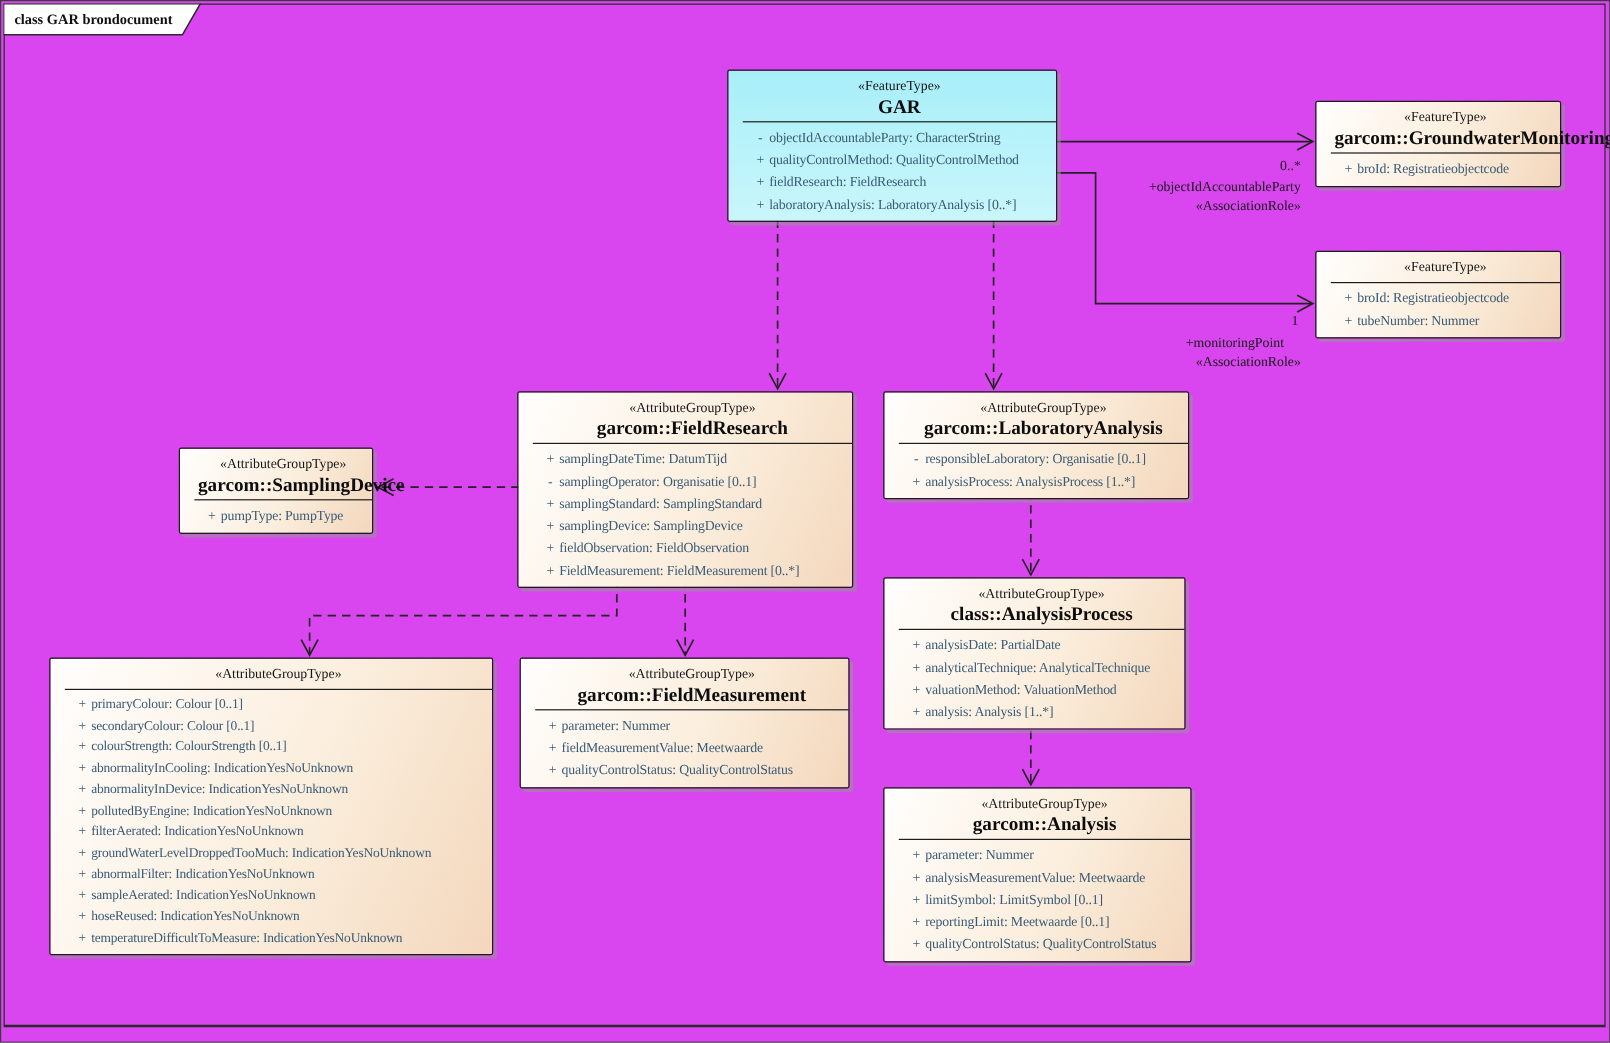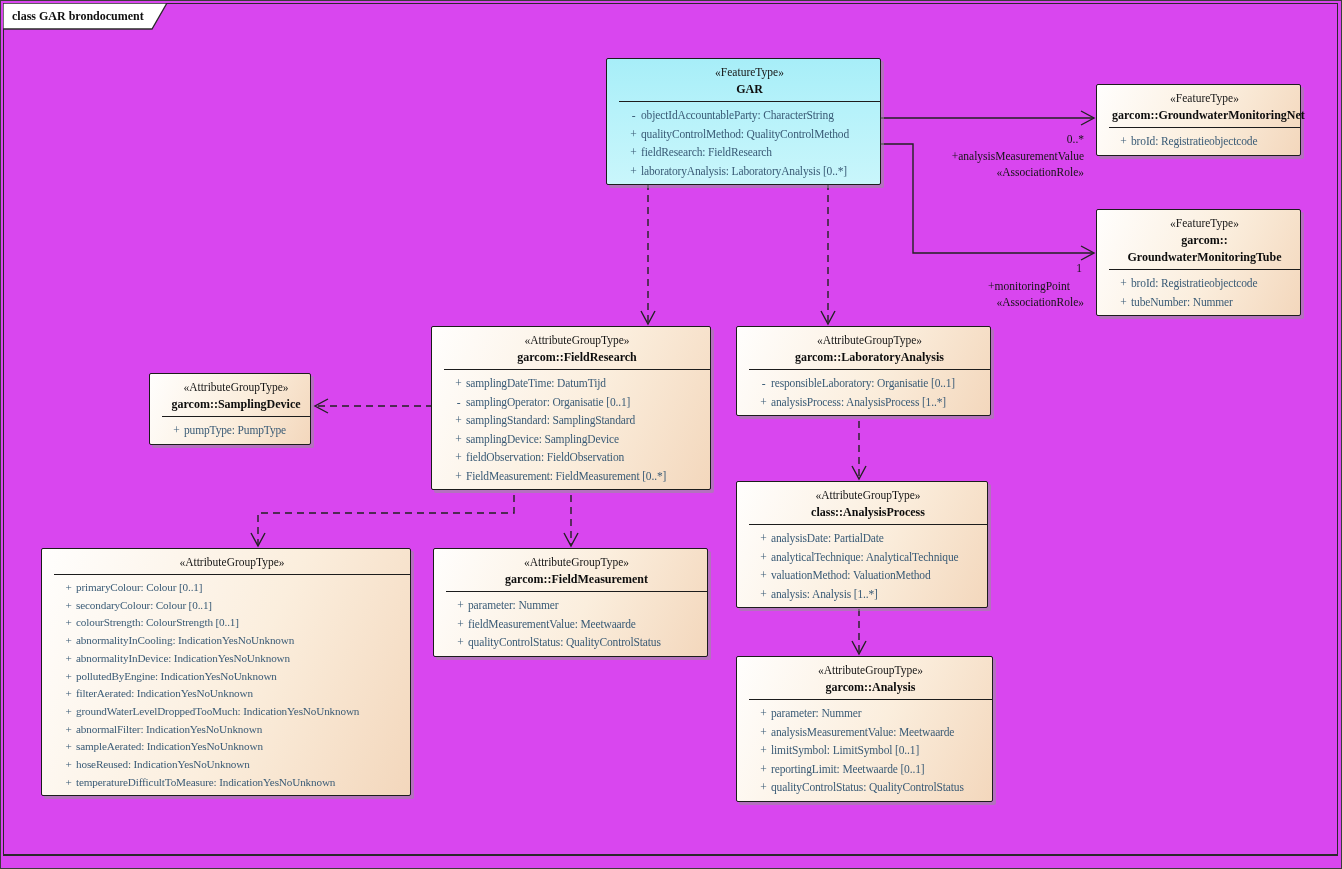--- a/index.html
+++ b/index.html
@@ -20,21 +20,21 @@
   
   .uml {
     position:absolute; z-index:2; box-sizing:border-box;
     border:1.4px solid #1c1c1c; border-radius:2px;
     box-shadow:3px 3px 0 rgba(150,150,150,.55);
     background:linear-gradient(115deg,#fffefd 0%,#fbeedd 55%,#f3d7bc 100%);
     padding-left:12px;
   }
   .uml .hdr { padding:5px 3px 3px; text-align:center; }
   .stereo { font-size:11.5px; color:#151515; line-height:17px; }
-  .cname  { font-size:12px; font-weight:bold; color:#0d0d0d; line-height:17px; white-space:pre-line; }
+  .cname  { font-size:16px; font-weight:bold; color:#0d0d0d; line-height:17px; white-space:pre-line; }
   .attrs  { border-top:1.6px solid #1c1c1c; padding:4px 2px 4px 0; }
   .arow   { display:flex; line-height:18.5px; font-size:11.5px; color:#3a5b76;
             letter-spacing:-0.15px; white-space:nowrap; }
   .vis    { flex:0 0 15px; width:15px; text-align:center; margin-left:7px; }
   .atext  { flex:1; overflow:hidden; }
   #gar { background:linear-gradient(to bottom,#a7eef8 0%,#b6f2fa 40%,#c9f6fb 100%); }
   #gar      { left:605px;  top:57px;  width:275px; }
   #net      { left:1095px; top:83px;  width:205px; }
   #tube     { left:1095px; top:208px; width:205px; }
   #fres     { left:430px;  top:325px; width:280px; }
@@ -104,21 +104,21 @@
       <path d="M880,117 L1092,117"></path>
         <path d="M1080,110 L1093,117 L1080,124"></path>
     </g>
     <g>
       <path d="M880,143 L912,143 L912,252 L1092,252"></path>
         <path d="M1080,245 L1093,252 L1080,259"></path>
     </g>
   </svg>
 
   <div class="lbl r" id="lbl-net-mult">0..*</div>
-  <div class="lbl r" id="lbl-net-role">+analysisMeasurementValue</div>
+  <div class="lbl r" id="lbl-net-role">+objectIdAccountableParty</div>
   <div class="lbl r" id="lbl-net-stereo">«AssociationRole»</div>
   <div class="lbl r" id="lbl-tube-mult">1</div>
   <div class="lbl r" id="lbl-tube-role">+monitoringPoint</div>
   <div class="lbl r" id="lbl-tube-stereo">«AssociationRole»</div>
 
   <div class="uml" id="gar">
     <div class="hdr">
       <div class="stereo">«FeatureType»</div>
       <div class="cname">GAR</div>
     </div>
@@ -151,22 +151,20 @@
         <div class="arow">
           <span class="vis">+</span>
           <span class="atext">broId: Registratieobjectcode</span>
         </div>
       </div>
   </div>
 
   <div class="uml" id="tube">
     <div class="hdr">
       <div class="stereo">«FeatureType»</div>
-      <div class="cname">garcom::
-GroundwaterMonitoringTube</div>
     </div>
     <div class="attrs">
         <div class="arow">
           <span class="vis">+</span>
           <span class="atext">broId: Registratieobjectcode</span>
         </div>
         <div class="arow">
           <span class="vis">+</span>
           <span class="atext">tubeNumber: Nummer</span>
         </div>

